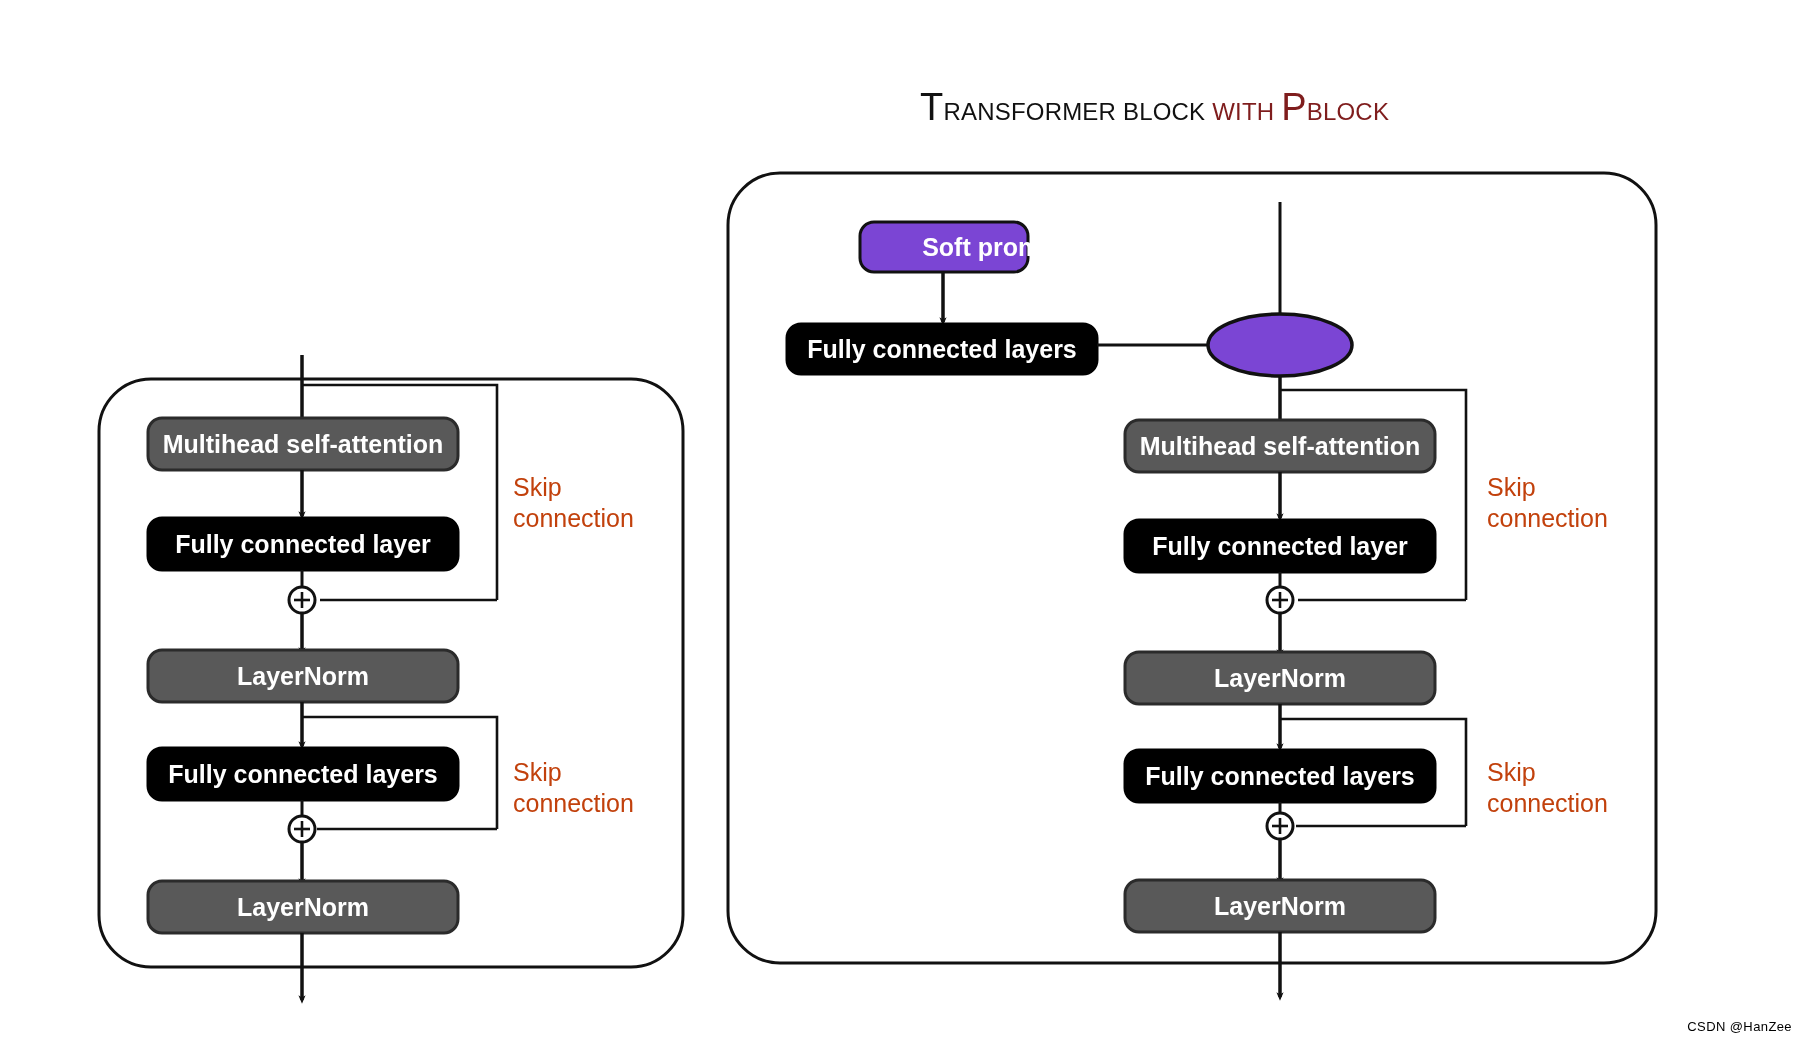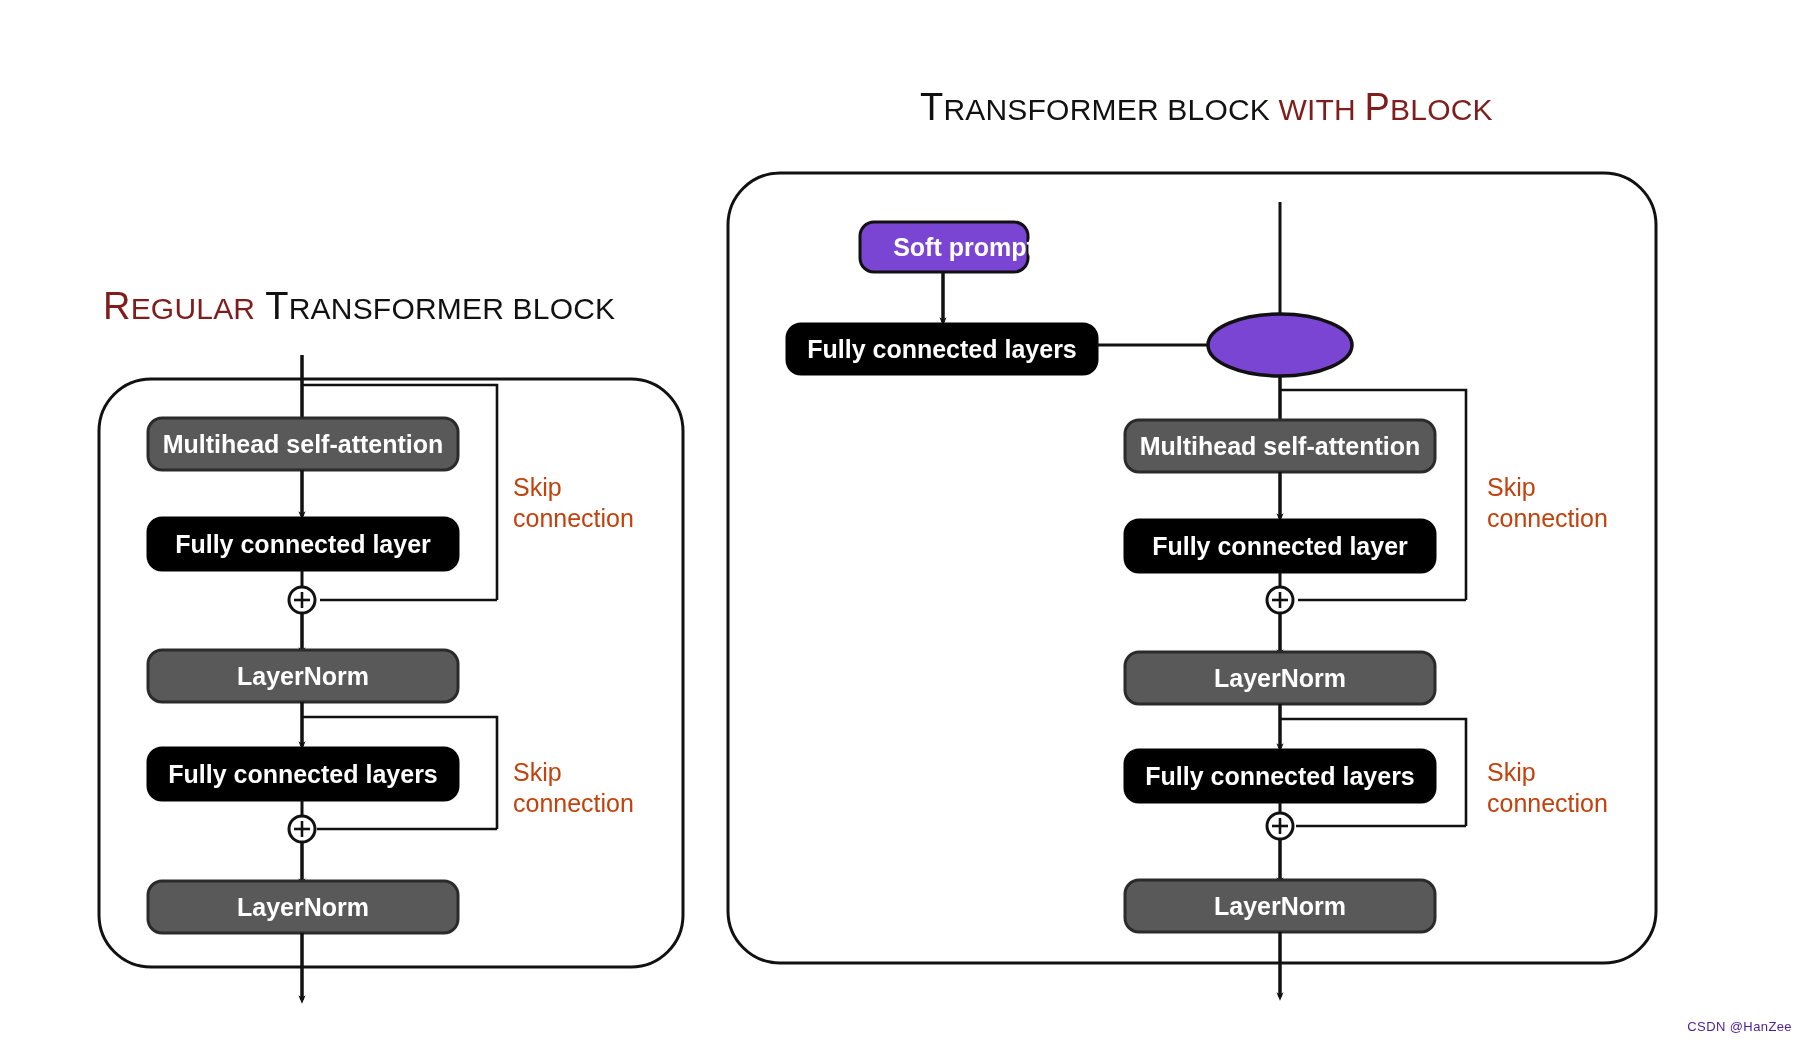--- a/index.html
+++ b/index.html
@@ -31,21 +31,21 @@
     position: absolute;
     white-space: nowrap;
     font-family: "Liberation Sans", sans-serif;
     font-weight: 400;
     letter-spacing: 0.2px;
   }
   .title .cap {
     font-size: 38px;
   }
   .title .sc {
-    font-size: 30px;
+    font-size: 24px;
     text-align: center;
   }
   .title .purple { color: #7f1d1d; }
   .title .dark   { color: #111111; }
 
   #title-left  { left: 103px; top: 285px; }
   #title-right { left: 920px; top: 86px; }
 
   
   .node-label {
@@ -66,21 +66,21 @@
     color: #c2410c;
     font-size: 25px;
     line-height: 31px;
     font-family: "Liberation Sans", sans-serif;
     white-space: nowrap;
   }
   .watermark {
     position: absolute;
     right: 10px;
     bottom: 12px;
-    color: #4c1d95;
+    color: #000000;
     font-size: 13px;
     font-family: "Liberation Sans", sans-serif;
     letter-spacing: 0.4px;
   }
 </style>
 </head>
 <body>
 
 <div class="stage">
 
@@ -163,44 +163,41 @@
     <g>
       <line x1="1272" y1="600" x2="1288" y2="600" stroke="#111111" stroke-width="2.6"></line>
       <line x1="1280" y1="592" x2="1280" y2="608" stroke="#111111" stroke-width="2.6"></line>
     </g>
     <g>
       <line x1="1272" y1="826" x2="1288" y2="826" stroke="#111111" stroke-width="2.6"></line>
       <line x1="1280" y1="818" x2="1280" y2="834" stroke="#111111" stroke-width="2.6"></line>
     </g>
   </svg>
 
-  <div class="title" id="title-left">
-    <span class="cap purple">R</span><span class="sc purple">EGULAR</span><span class="cap dark"> T</span><span class="sc dark">RANSFORMER BLOCK</span>
-  </div>
 
   <div class="title" id="title-right">
     <span class="cap dark">T</span><span class="sc dark">RANSFORMER BLOCK </span><span class="sc purple">WITH </span><span class="cap purple">P</span><span class="sc purple">BLOCK</span>
   </div>
 
   <div class="node-label" style="left:148px; top:418px; width:310px; height:52px;">Multihead self-attention</div>
   <div class="node-label" style="left:148px; top:518px; width:310px; height:52px;">Fully connected layer</div>
   <div class="node-label" style="left:148px; top:650px; width:310px; height:52px;">LayerNorm</div>
   <div class="node-label" style="left:148px; top:748px; width:310px; height:52px;">Fully connected layers</div>
   <div class="node-label" style="left:148px; top:881px; width:310px; height:52px;">LayerNorm</div>
 
   <div class="side-label" style="left:513px; top:472px;">
     <div>Skip</div>
     <div>connection</div>
   </div>
   <div class="side-label" style="left:513px; top:757px;">
     <div>Skip</div>
     <div>connection</div>
   </div>
 
-  <div class="node-label" style="left:880px; top:222px; width:168px; height:50px;border-radius:7px;">Soft prompt</div>
+  <div class="node-label" style="left:909px; top:222px; width:168px; height:50px;border-radius:7px;">Soft prompt</div>
   <div class="node-label" style="left:787px; top:324px; width:310px; height:50px;">Fully connected layers</div>
 
   <div class="node-label" style="left:1125px; top:420px; width:310px; height:52px;">Multihead self-attention</div>
   <div class="node-label" style="left:1125px; top:520px; width:310px; height:52px;">Fully connected layer</div>
   <div class="node-label" style="left:1125px; top:652px; width:310px; height:52px;">LayerNorm</div>
   <div class="node-label" style="left:1125px; top:750px; width:310px; height:52px;">Fully connected layers</div>
   <div class="node-label" style="left:1125px; top:880px; width:310px; height:52px;">LayerNorm</div>
 
   <div class="side-label" style="left:1487px; top:472px;">
     <div>Skip</div>

